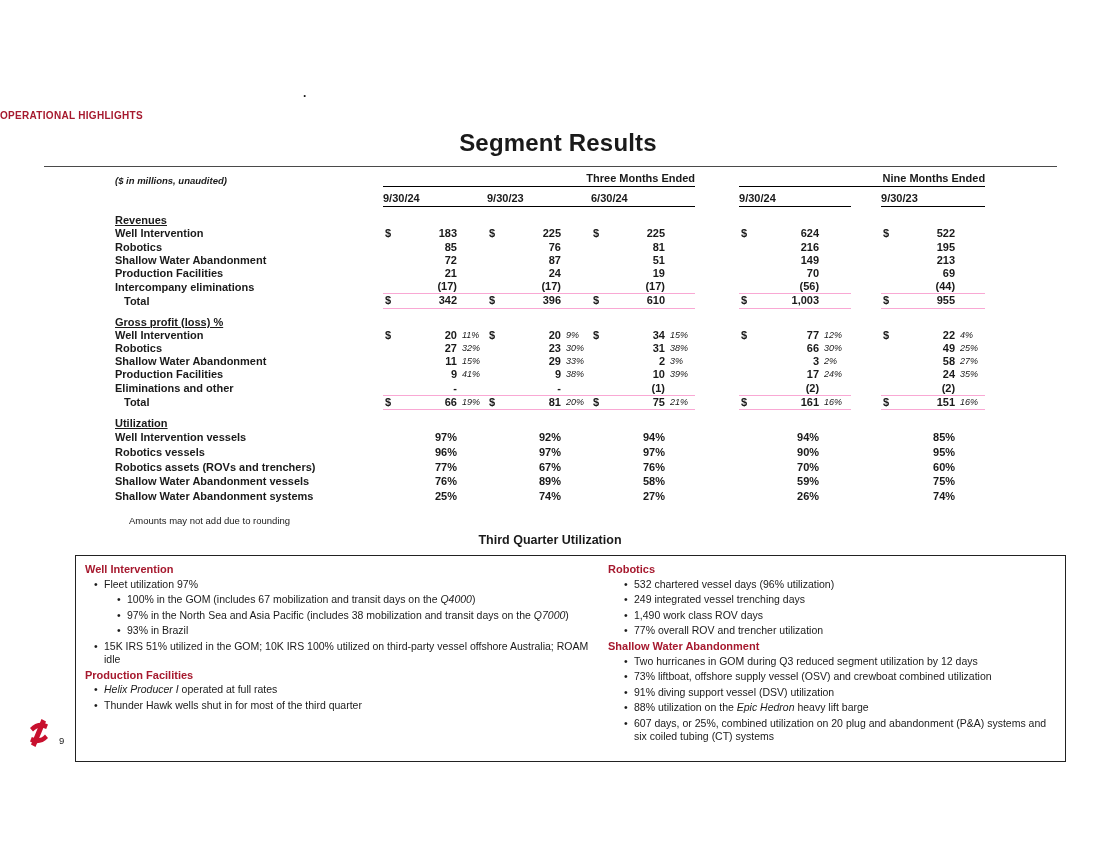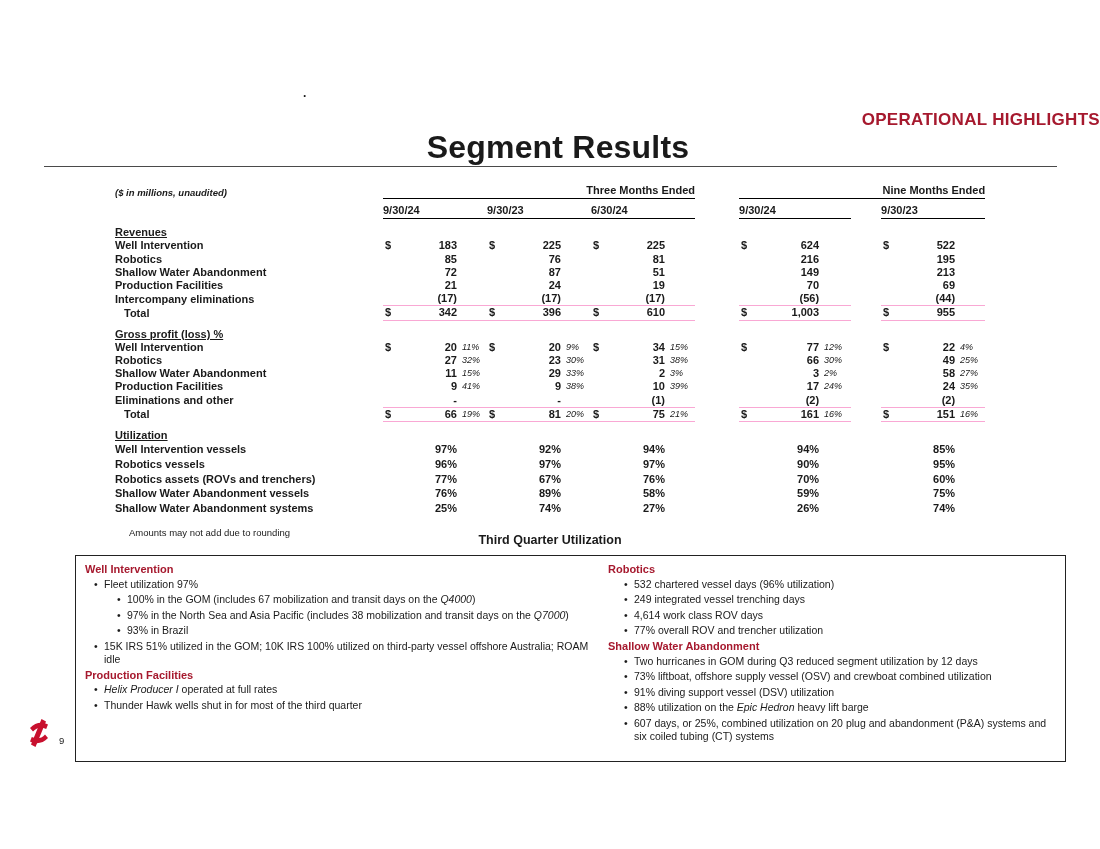--- a/index.html
+++ b/index.html
@@ -2,27 +2,27 @@
 <html style="--accent: #A6192E; --logo: #C8102E; --ink: #1a1a1a;"><head>
 <meta charset="utf-8">
 <style>
   :root { --accent:#A6192E; --logo:#C8102E; --ink:#1a1a1a; }
   html,body{margin:0;padding:0;}
   body{
     width:1100px;height:849px;position:relative;background:#ffffff;
     font-family:"Liberation Sans",sans-serif;color:var(--ink);overflow:hidden;
   }
   .stray{position:absolute;left:303px;top:86px;font-size:12px;font-weight:700;}
-  .eyebrow{position:absolute;top:110px;left:0;right:0;text-align:right;
-    font-size:17px;font-weight:700;color:var(--accent);letter-spacing:.3px;}
+  .eyebrow{position:absolute;top:110px;left:0;right:0;text-align:left;
+    font-size:10px;font-weight:700;color:var(--accent);letter-spacing:.3px;}
   .title{position:absolute;top:129px;left:16px;right:0;text-align:center;
-    font-size:32px;font-weight:700;letter-spacing:.2px;}
+    font-size:24px;font-weight:700;letter-spacing:.2px;}
   .rule{position:absolute;top:166px;left:44px;width:1013px;border-top:1.5px solid #4a4a4a;}
 
-  .tablewrap{position:absolute;left:115px;top:184px;}
+  .tablewrap{position:absolute;left:115px;top:172px;}
   table.fin{border-collapse:collapse;table-layout:fixed;width:870px;}
   .fin td,.fin th{padding:0;font-size:11px;line-height:13.2px;vertical-align:bottom;
     white-space:nowrap;font-weight:400;text-align:left;}
   .fin .units{font-size:9.5px;font-style:italic;font-weight:700;}
   .fin .group-h{font-weight:700;text-align:right;border-bottom:1px solid #000;padding-bottom:1px;}
   .fin tr.hdr2 th{height:18px;}
   .fin .date-h{font-weight:700;text-align:left;border-bottom:1px solid #000;padding-bottom:1px;}
   .fin .lbl{font-weight:700;margin-left:24px;}
   .fin .usd{font-weight:700;padding-left:2px;}
   .fin .val{font-weight:700;text-align:right;}
@@ -498,21 +498,21 @@
       <div class="bullet l1">
         <span class="dot">•</span>
         <span class="btext">532 chartered vessel days (96% utilization)</span>
       </div>
       <div class="bullet l1">
         <span class="dot">•</span>
         <span class="btext">249 integrated vessel trenching days</span>
       </div>
       <div class="bullet l1">
         <span class="dot">•</span>
-        <span class="btext">4,614 work class ROV days</span>
+        <span class="btext">1,490 work class ROV days</span>
       </div>
       <div class="bullet l1">
         <span class="dot">•</span>
         <span class="btext">77% overall ROV and trencher utilization</span>
       </div>
       <div class="bhead">Shallow Water Abandonment</div>
       <div class="bullet l1">
         <span class="dot">•</span>
         <span class="btext">Two hurricanes in GOM during Q3 reduced segment utilization by 12 days</span>
       </div>

